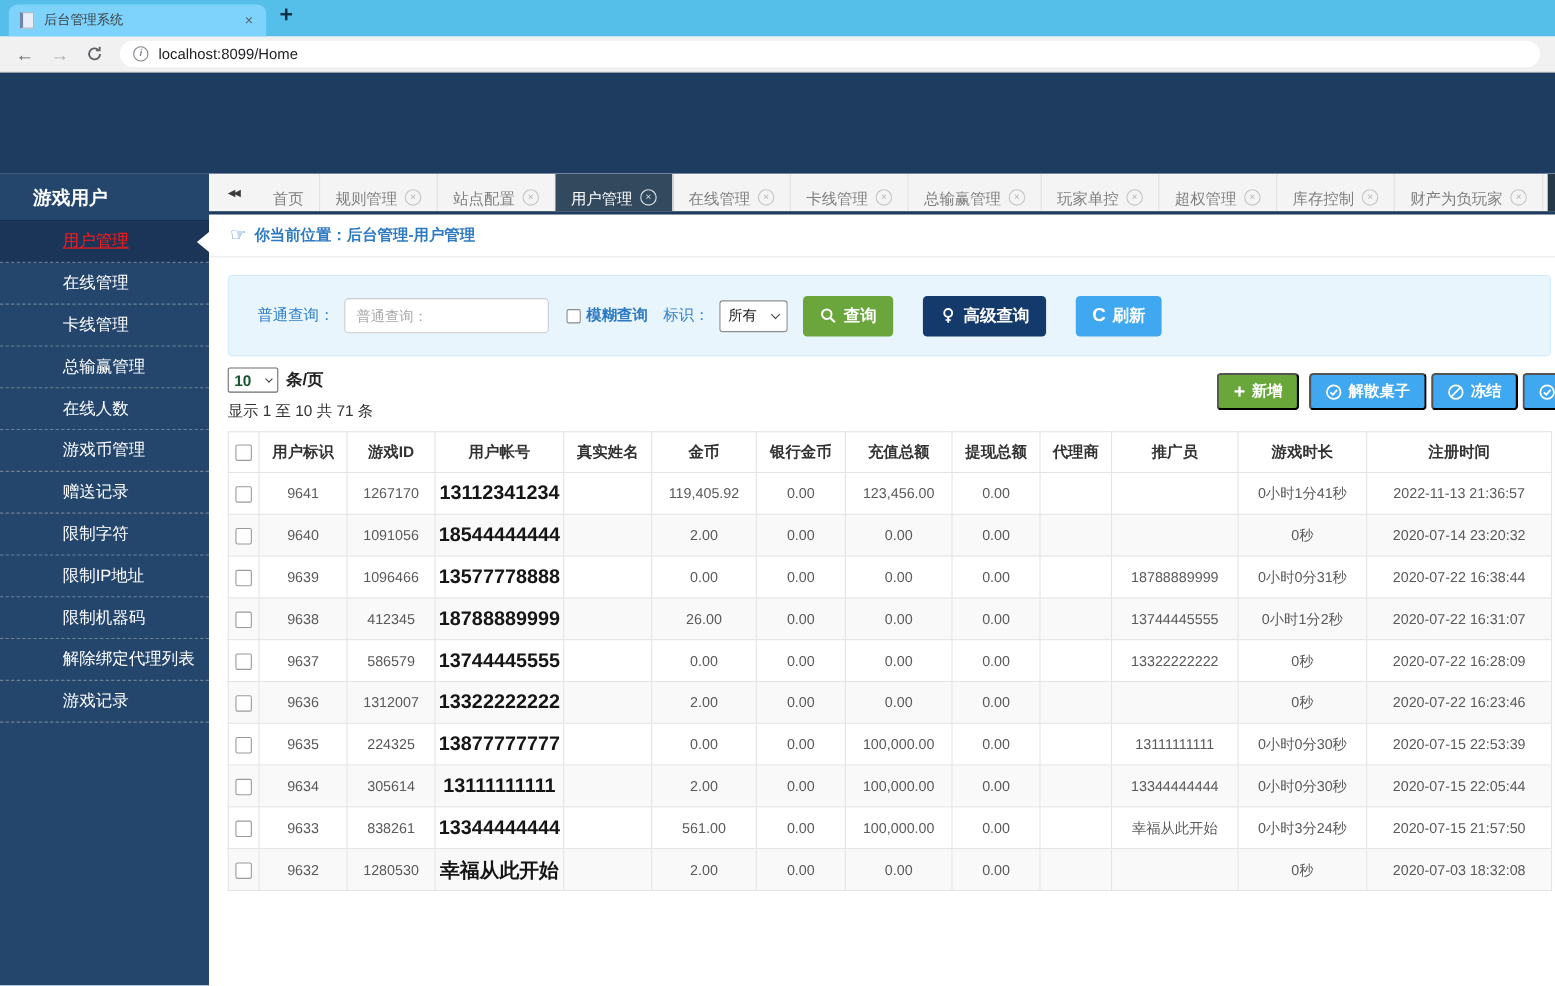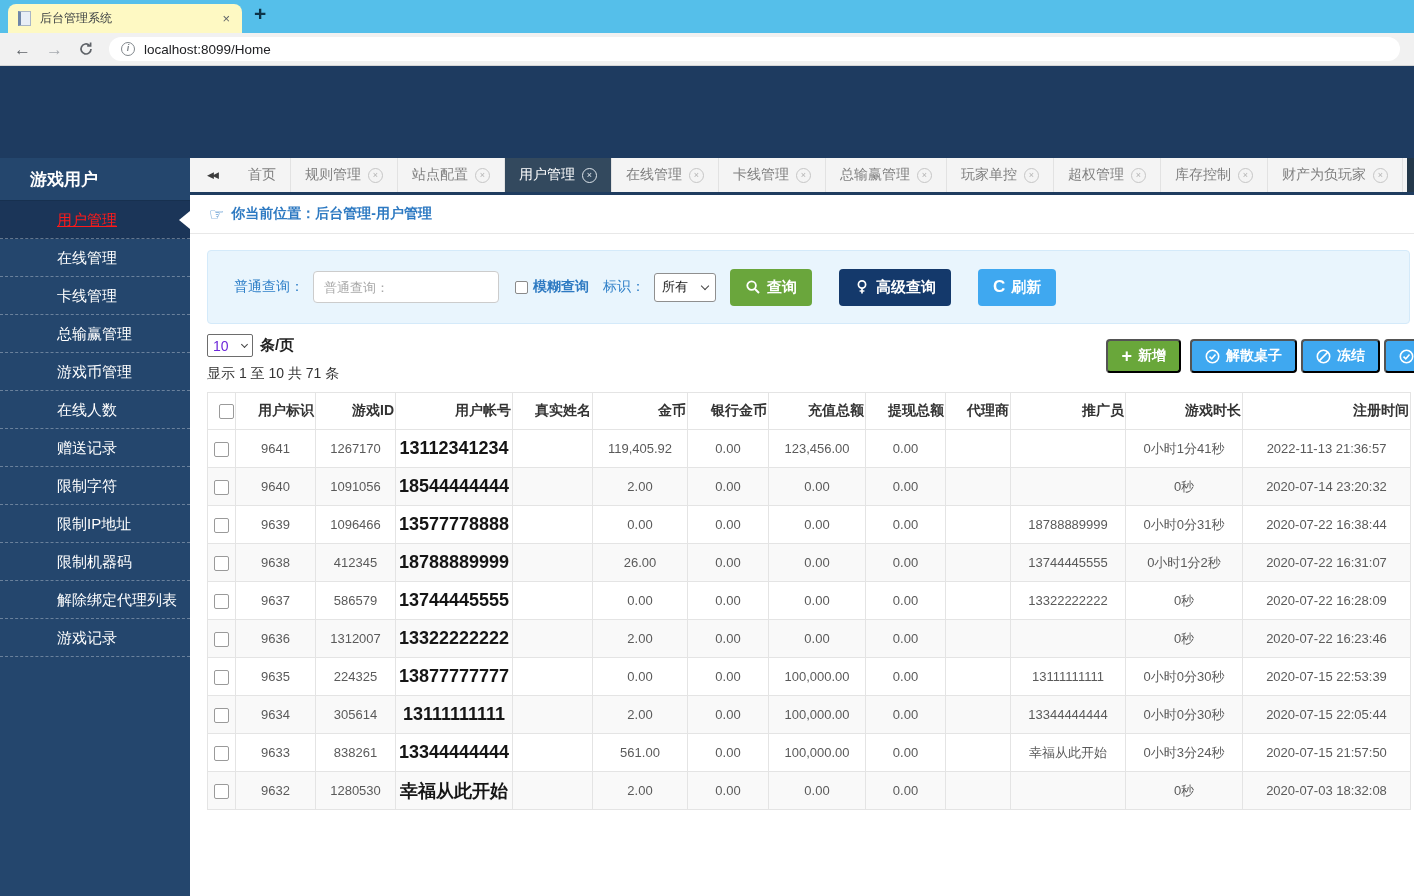--- a/index.html
+++ b/index.html
@@ -3,21 +3,21 @@
 <meta charset="utf-8">
 <style>
   * { box-sizing: border-box; }
   html,body { margin:0; padding:0; }
   body {
     width:1414px; height:896px; overflow:hidden; position:relative;
     background:#fff; font-family:"Liberation Sans","DejaVu Sans",sans-serif;
   }
   
   .chrome-tabs { height:33px; background:#55bfea; position:relative; }
-  .b-tab { position:absolute; left:8px; top:4px; width:234px; height:29px; background:#fef9c3;
+  .b-tab { position:absolute; left:8px; top:4px; width:234px; height:29px; background:#7dd3fc;
            border-radius:8px 8px 0 0; display:flex; align-items:center; padding:0 10px; }
   .favicon { width:13px; height:15px; background:#e8eef6; border:1px solid #a9b6c6; border-left:3px solid #6f86a8; margin-right:9px; }
   .b-title { font-size:12px; color:#3c4043; flex:1; white-space:nowrap; overflow:hidden; }
   .b-close { color:#5f6368; font-size:13px; padding:0 2px; cursor:pointer; }
   .newtab { position:absolute; left:254px; top:2px; color:#0d3348; font-size:21px; font-weight:bold; cursor:pointer; }
   .chrome-bar { height:33px; background:#f1f1f1; border-bottom:1px solid #d5d5d5;
                 display:flex; align-items:center; padding:0 14px; gap:15px; }
   .nav-ic { color:#5f6368; font-size:17px; line-height:1; cursor:pointer; }
   .nav-ic.disabled { color:#a7abb0; }
   .omnibox { flex:1; height:24px; background:#fff; border-radius:12px; display:flex; align-items:center; padding:0 12px; gap:9px; }
@@ -37,21 +37,21 @@
   .side-item.active .side-label { text-decoration:underline; }
   .side-item.active::after { content:""; position:absolute; right:0; top:50%; margin-top:-9px;
                border-top:9px solid transparent; border-bottom:9px solid transparent; border-right:11px solid #fff; }
   .content { flex:1; background:#fff; overflow:hidden; position:relative; }
   
   .tabbar { height:37px; background:#f4f4f4; display:flex; align-items:stretch; border-bottom:3px solid #1f3c5f;
             position:relative; overflow:hidden; }
   .tab-collapse { width:44px; display:flex; align-items:center; justify-content:center; color:#3c3c3c;
                   font-size:9px; letter-spacing:-2px; cursor:pointer; flex-shrink:0; }
   .tabs { display:flex; flex:1; overflow:hidden; }
-  .tab { display:flex; align-items:center; gap:7px; padding:14px 14px; font-size:14px; color:#7f7f7f;
+  .tab { display:flex; align-items:flex-start; gap:7px; padding:14px 14px; font-size:14px; color:#7f7f7f;
          border-right:1px solid #e2e2e2; white-space:nowrap; flex-shrink:0; cursor:pointer; }
   .tab.active { background:#33495e; color:#fff; }
   .tab-close { width:15px; height:15px; border:1px solid #c6c6c6; border-radius:50%; font-size:9px; line-height:12px;
                text-align:center; color:#b3b3b3; cursor:pointer; }
   .tab.active .tab-close { border-color:#dde4ea; color:#dde4ea; }
   .tab-edge { position:absolute; right:0; top:0; width:7px; height:40px; background:#24384a; }
   
   .breadcrumb { height:39px; border-bottom:1px solid #e8e8e8; display:flex; align-items:center; padding-left:19px;
                 color:#2e7ac2; font-weight:bold; font-size:14px; gap:7px; }
   .crumb-ic { font-size:17px; font-weight:normal; }
@@ -73,35 +73,35 @@
          align-items:center; padding:0 15px; gap:6px; cursor:pointer; border:none; white-space:nowrap; }
   .btn-green { background:#6aa63c; }
   .btn-navy  { background:#14396b; margin-left:27px; }
   .btn-blue  { background:#3fa8f0; margin-left:27px; font-weight:bold; }
   .ref-glyph { font-size:17px; font-weight:bold; }
   
   .toolbar-row { display:flex; justify-content:space-between; align-items:flex-start; margin:10px -44px 0 17px; }
   .psize-row { display:flex; align-items:center; gap:7px; }
   .psize-select { width:46px; height:23px; border:1px solid #6d6d6d; border-radius:2px; background:#fff;
                   display:flex; align-items:center; justify-content:space-between; padding:0 5px;
-                  font-size:14px; font-weight:normal; color:#6d28d9; cursor:pointer; }
+                  font-size:14px; font-weight:bold; color:#14532d; cursor:pointer; }
   .psize-select .chev { width:5px; height:5px; }
   .psize-suffix { font-weight:bold; font-size:15px; color:#222; }
   .summary { margin-top:8px; font-size:14px; color:#333; }
   .btn-group { display:flex; gap:4px; margin-top:5px; }
   .btn-sm { height:34px; border-radius:4px; color:#fff; font-weight:bold; font-size:14px; display:flex;
             align-items:center; gap:6px; padding:0 13px; cursor:pointer; white-space:nowrap; }
   .bg-green { background:#69a73a; margin-right:5px; }
   .bg-blue  { background:#3fa8f0; }
   .btn-partial { width:74px; overflow:hidden; }
   .plus-ic { font-size:18px; font-weight:bold; line-height:1; }
   
   .data-table { table-layout:fixed; border-collapse:collapse; margin:9px 4px 0 17px; width:1203px; }
   .data-table th, .data-table td { border:1px solid #e4e4e4; overflow:hidden; white-space:nowrap; }
-  .data-table th { height:37px; font-size:14px; color:#333; font-weight:bold; background:#fff; text-align:right; }
+  .data-table th { height:37px; font-size:14px; color:#333; font-weight:bold; background:#fff; text-align:center; }
   .data-table td { height:38px; text-align:center; font-size:13px; color:#5a5a5a; }
   .data-table tbody tr:nth-child(even) { background:#f9f9f9; }
   td.acct { color:#151515; font-weight:bold; font-size:18px; }
   .checkbox { display:inline-block; width:15px; height:15px; border:1px solid #9a9a9a; border-radius:2px;
               background:#fff; vertical-align:middle; cursor:pointer; }
   .ic-svg { display:block; }
 </style>
 </head>
 <body>
 
@@ -146,25 +146,25 @@
 
         <div class="side-item">
           <span class="side-label">卡线管理</span>
         </div>
 
         <div class="side-item">
           <span class="side-label">总输赢管理</span>
         </div>
 
         <div class="side-item">
+          <span class="side-label">在线人数</span>
+        </div>
+
+        <div class="side-item">
           <span class="side-label">游戏币管理</span>
-        </div>
-
-        <div class="side-item">
-          <span class="side-label">在线人数</span>
         </div>
 
 
         <div class="side-item">
           <span class="side-label">赠送记录</span>
         </div>
 
         <div class="side-item">
           <span class="side-label">限制字符</span>
         </div>

